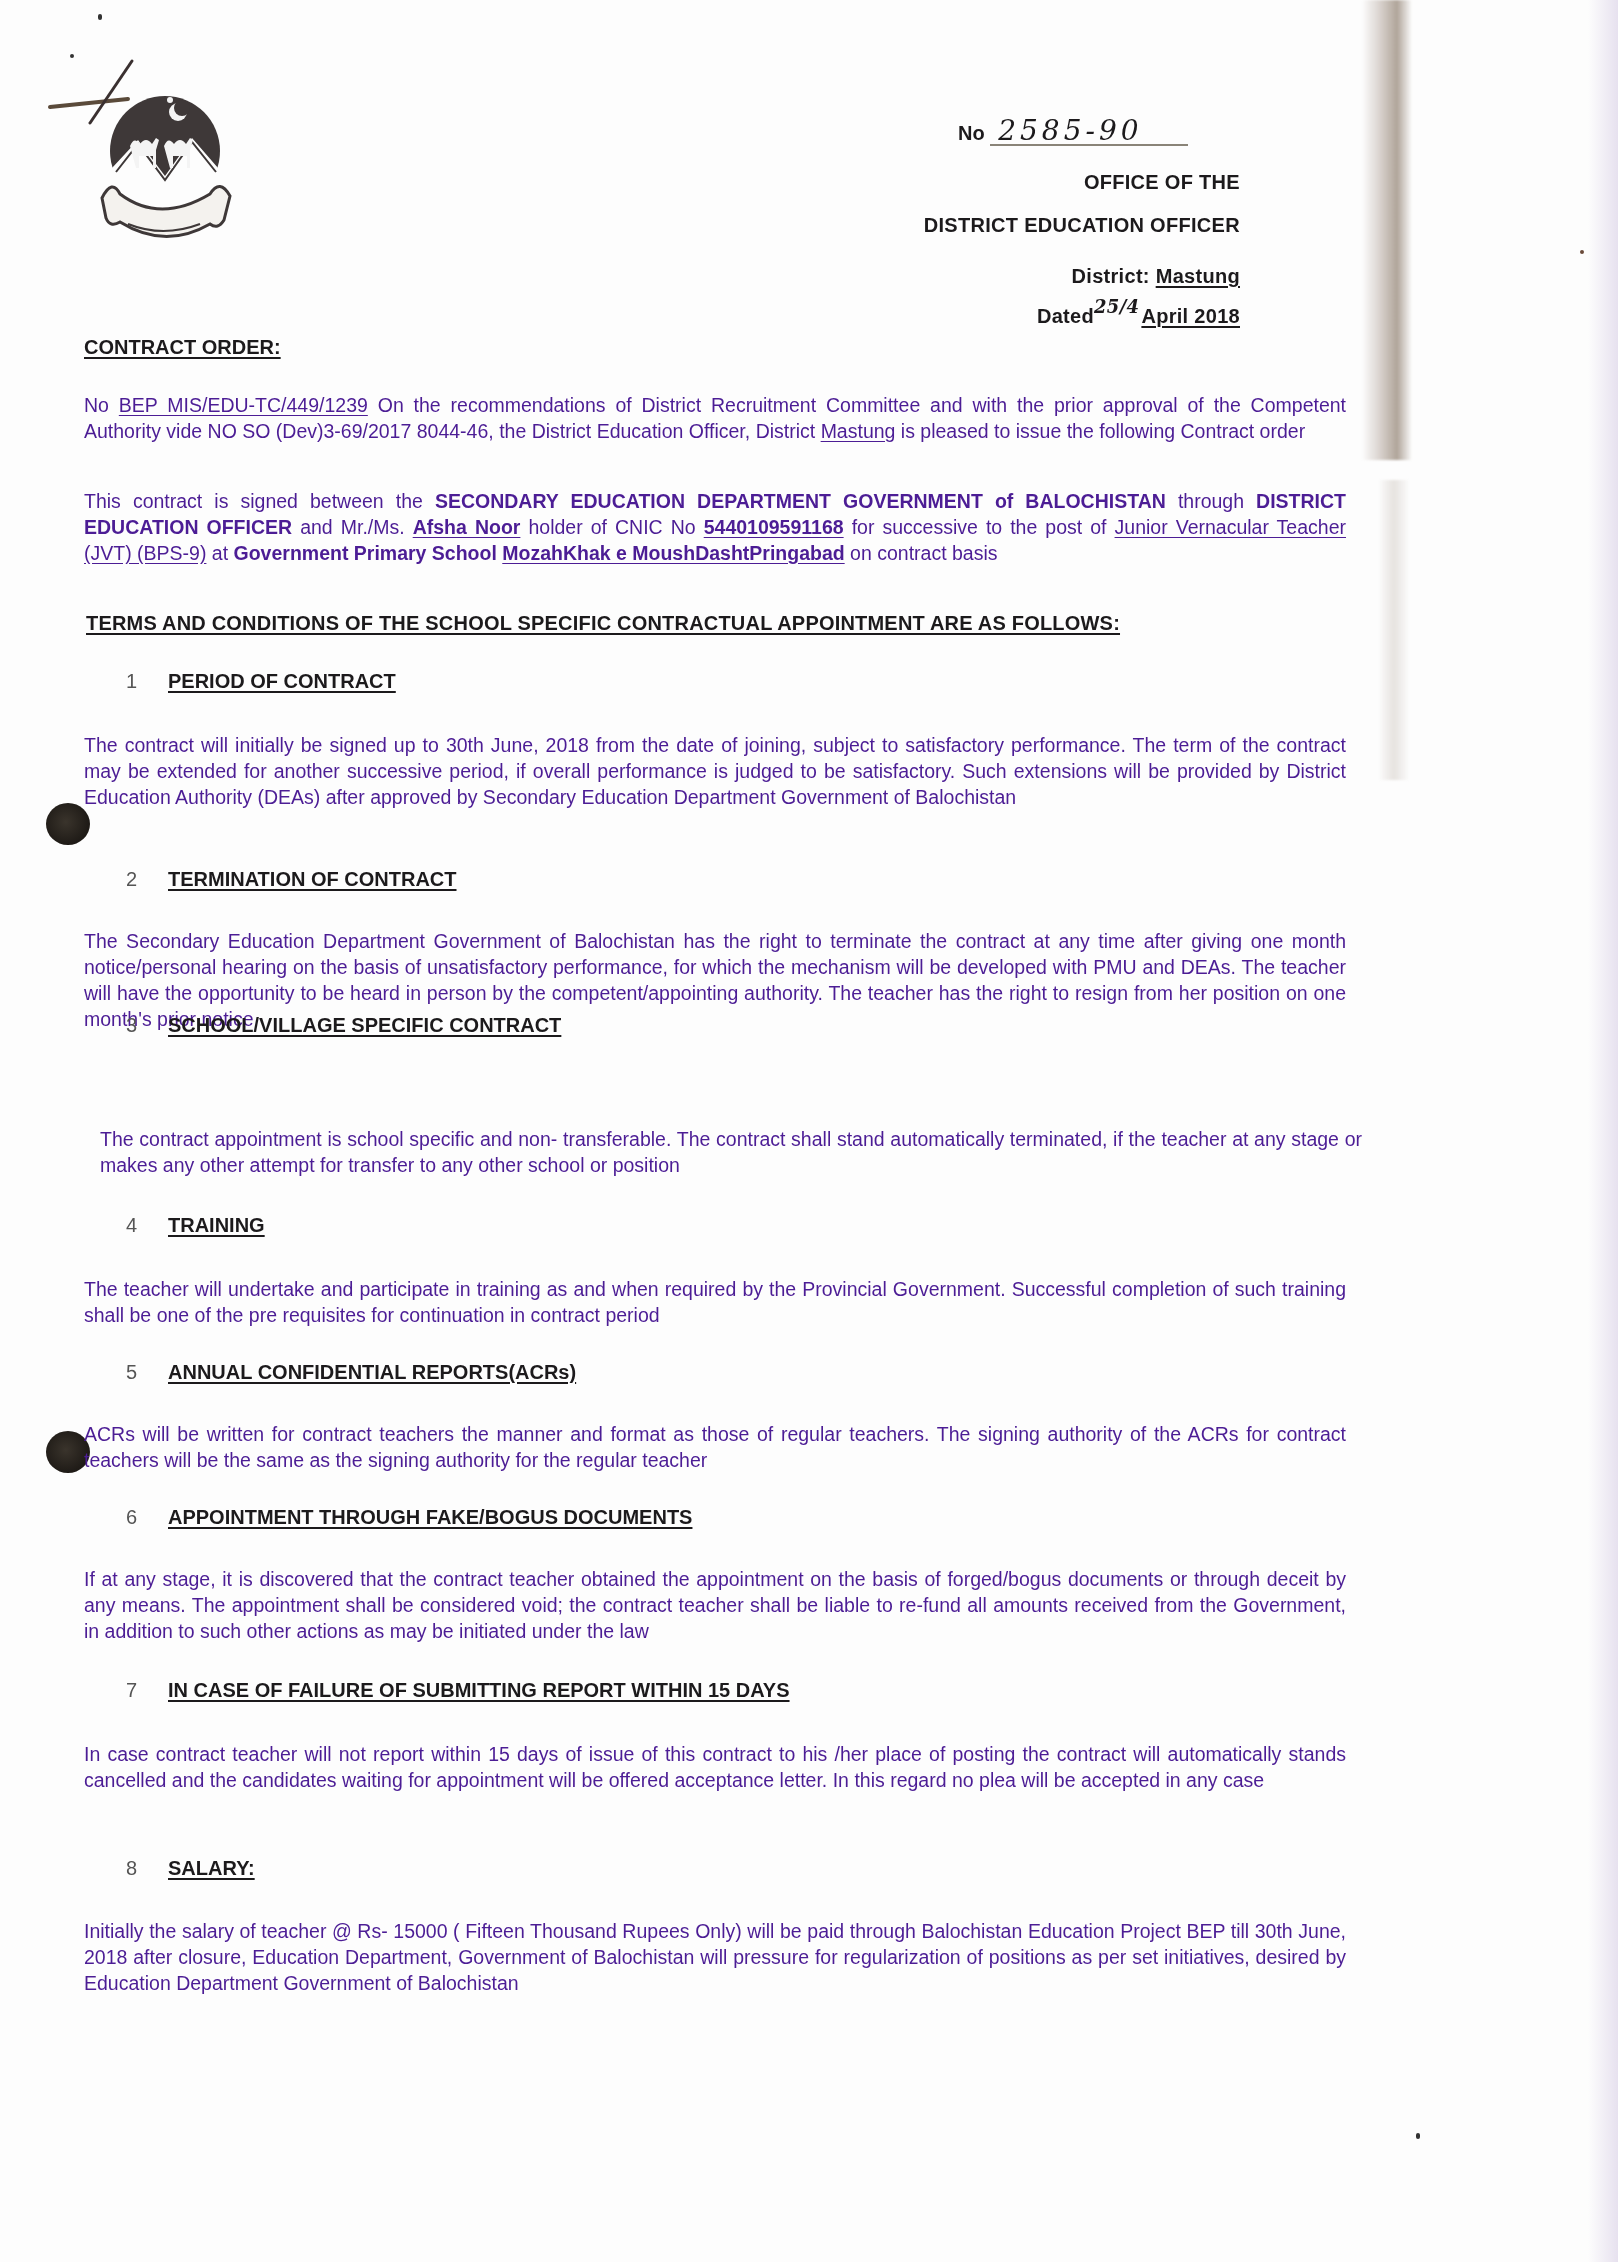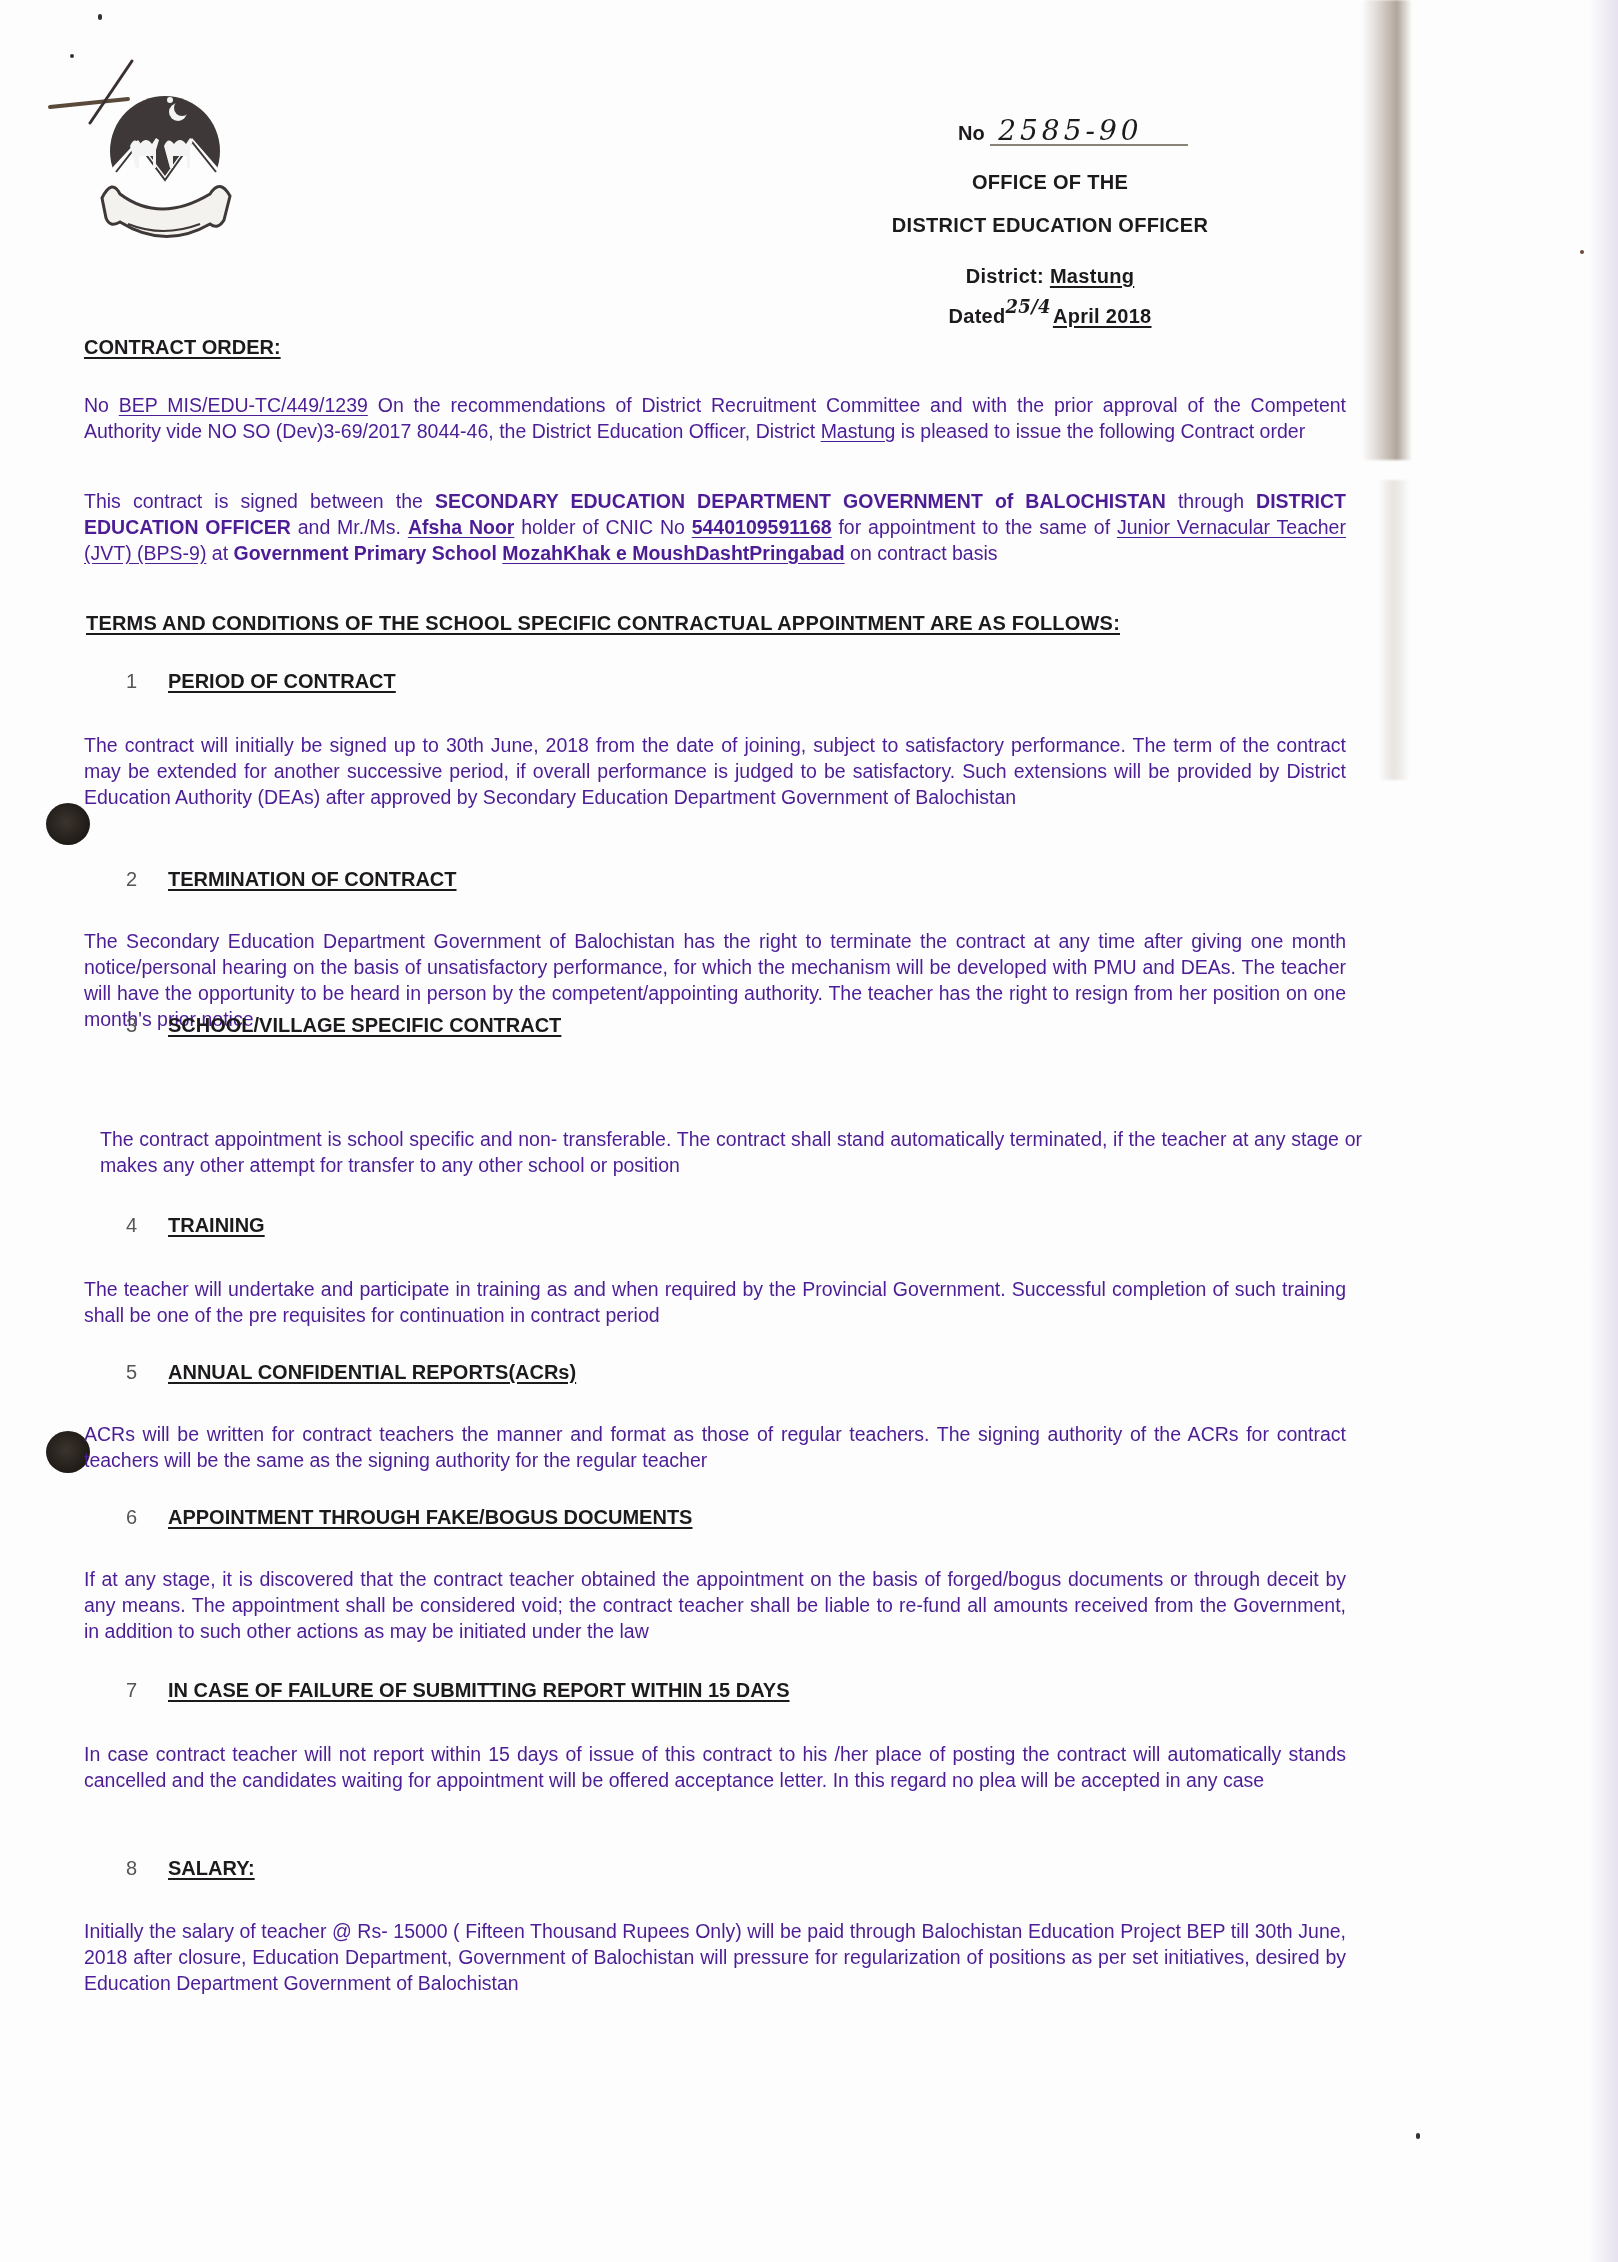--- a/index.html
+++ b/index.html
@@ -23,21 +23,21 @@
     position: absolute; right: 0; top: 0; width: 30px; height: 2262px;
     background: linear-gradient(90deg, rgba(255,255,255,0), rgba(225,218,235,0.8));
   }
   .punch {
     position: absolute; width: 44px; height: 42px; border-radius: 50%;
     background: radial-gradient(circle at 45% 45%, #3a342c 0%, #1e1a16 70%, #4a3a2a 100%);
   }
   .speck { position: absolute; width: 4px; height: 6px; background: #333; border-radius: 2px; }
 
   
-  .hdr { position: absolute; left: 860px; width: 380px; text-align: center; font-weight: bold; font-size: 20px; letter-spacing: 0.3px; }
+  .hdr { position: absolute; left: 860px; width: 380px; text-align: right; font-weight: bold; font-size: 20px; letter-spacing: 0.3px; }
   .refno { position: absolute; left: 958px; top: 118px; font-size: 20px; font-weight: bold; }
   .refno .hand {
     display: inline-block; font-family: "DejaVu Serif", serif; font-style: italic; font-size: 28px; font-weight: normal;
     border-bottom: 2px solid #8a8478; min-width: 190px; padding-left: 8px; letter-spacing: 4px; line-height: 26px;
   }
   .u { text-decoration: underline; text-underline-offset: 3px; }
   .dated .hand-date { font-family: "DejaVu Serif", serif; font-style: italic; font-weight: bold; font-size: 18px; position: relative; top: -10px; margin-right: 2px; }
 
   
   .title { position: absolute; left: 84px; top: 336px; font-weight: bold; font-size: 20px; text-decoration: underline; text-underline-offset: 3px; }
@@ -112,21 +112,21 @@
 
 <div class="para" style="top:488px;">
   <span>This contract is signed between the</span>
   <span class="b">SECONDARY EDUCATION DEPARTMENT GOVERNMENT of BALOCHISTAN</span>
   <span>through</span>
   <span class="b">DISTRICT EDUCATION OFFICER</span>
   <span>and Mr./Ms.</span>
   <span class="b u">Afsha Noor</span>
   <span>holder of CNIC No</span>
   <span class="b u">5440109591168</span>
-  <span>for appointment to the same of</span>
+  <span>for successive to the post of</span>
   <span class="u">Junior Vernacular Teacher (JVT) (BPS-9)</span>
   <span>at</span>
   <span class="b">Government Primary School</span>
   <span class="b u">MozahKhak e MoushDashtPringabad</span>
   <span>on contract basis</span>
 </div>
 
 <div class="terms">TERMS AND CONDITIONS OF THE SCHOOL SPECIFIC CONTRACTUAL APPOINTMENT ARE AS FOLLOWS:</div>
 
 <div class="sec" style="top:670px;"><span class="num">1</span><span class="lbl">PERIOD OF CONTRACT</span></div>

